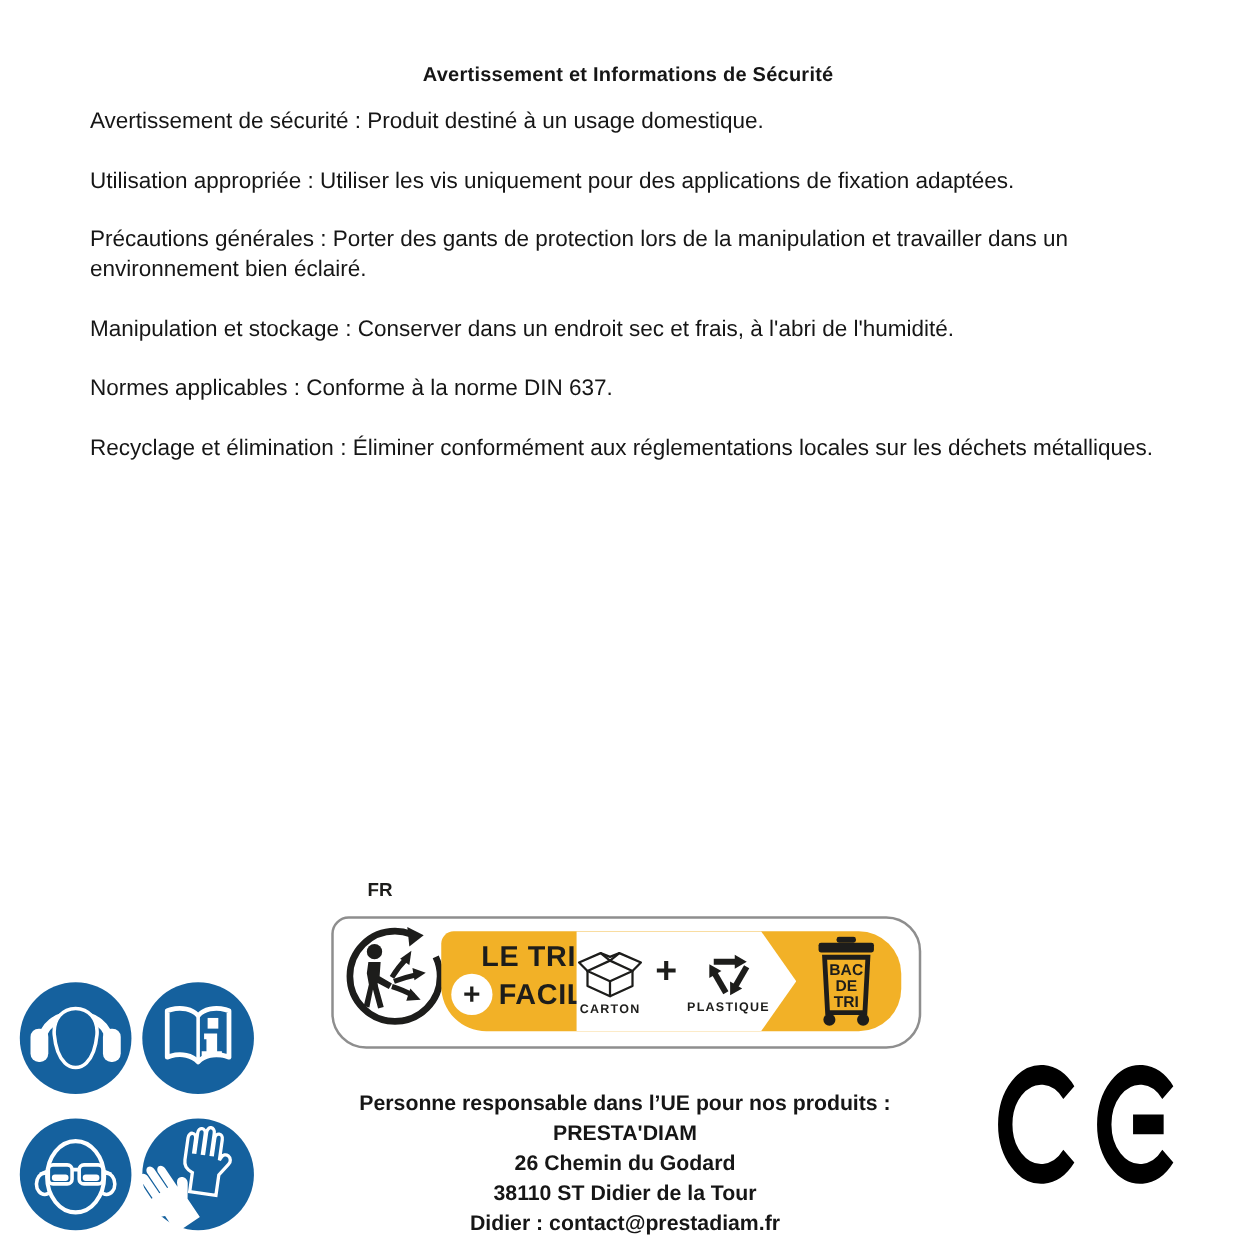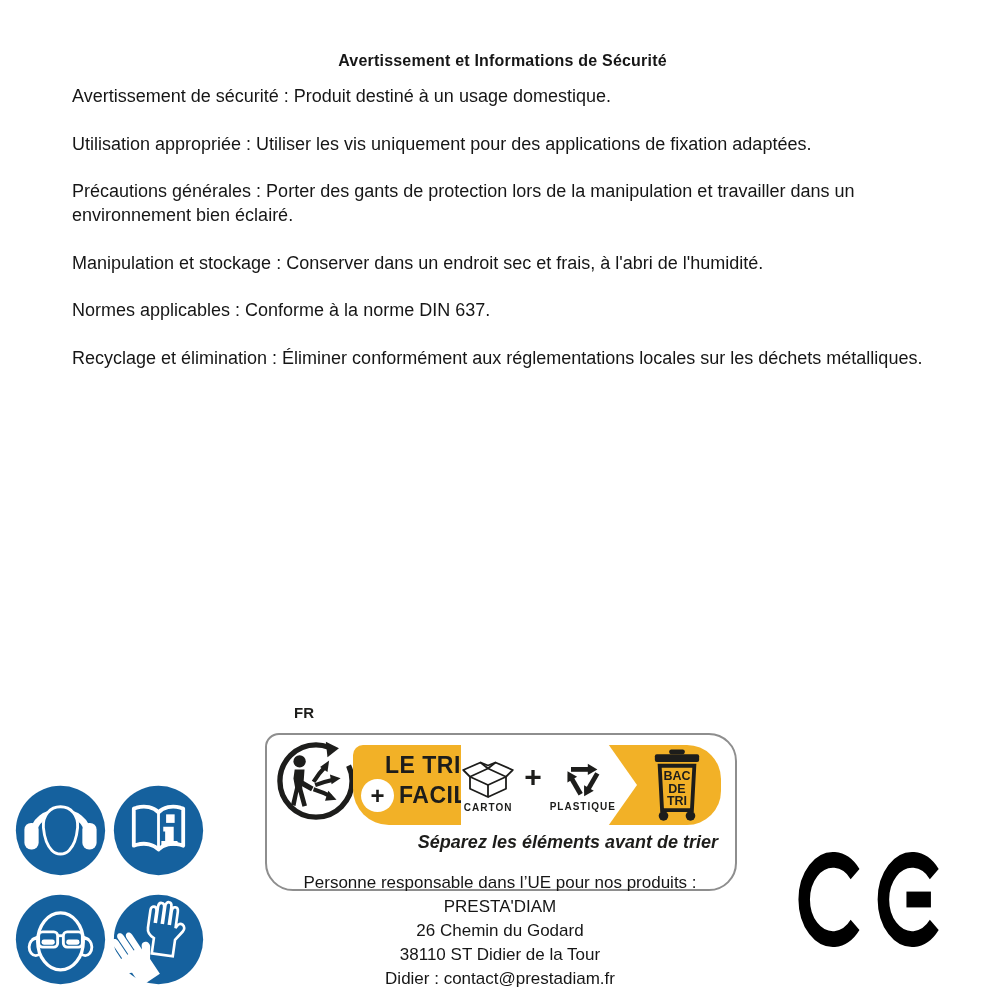--- a/index.html
+++ b/index.html
@@ -26,21 +26,21 @@
   .sicon{width:95px;height:95px;}
   .sicon svg{width:95px;height:95px;display:block;}
   .f-blue{fill:var(--mandatory-blue);}
   .f-white{fill:#fff;}
   .f-ink{fill:var(--ink);}
   .s-ink{stroke:var(--ink);fill:none;}
   .s-white{stroke:#fff;fill:none;}
 
   
   .fr-label{position:absolute;left:270px;top:704px;font-size:15px;font-weight:bold;color:var(--ink);margin-left:24px;}
-  .tri-box{position:absolute;left:265px;top:733px;width:472px;height:158px;
+  .tri-box{position:absolute;left:265px;top:733px;width:472px;height:106px;
     background:#fff;border:2px solid var(--border-gray);
     border-radius:14px 28px 28px 28px;box-sizing:border-box;}
   .triman{position:absolute;left:8px;top:4px;width:82px;height:84px;}
   .triman svg{width:82px;height:84px;display:block;}
 
   .banner{position:absolute;left:86px;top:10px;width:368px;height:80px;
     background:var(--tri-yellow);border-radius:10px 34px 34px 36px;}
   .brand{position:absolute;left:8px;top:8px;color:var(--ink);}
   .brand-line1{margin-left:24px;font-size:23px;font-weight:bold;letter-spacing:.5px;line-height:24px;}
   .brand-row2{display:flex;align-items:center;gap:5px;margin-top:2px;}
@@ -59,21 +59,21 @@
 
   .bin{position:absolute;left:298px;top:4px;width:52px;height:74px;}
   .bin svg{width:52px;height:74px;display:block;}
   .bin-text{font-family:"Liberation Sans", sans-serif;font-size:13px;font-weight:bold;}
 
   .tagline{position:absolute;right:17px;top:97px;font-size:18px;font-style:italic;
     font-weight:bold;color:var(--ink);}
 
   
   .address{position:absolute;left:240px;top:871px;width:520px;text-align:center;
-    font-size:17px;font-weight:normal;line-height:24px;color:#161616;}
+    font-size:17px;font-weight:bold;line-height:24px;color:#161616;}
   .address div{white-space:nowrap;}
 
   
   .ce{position:absolute;left:797px;top:847px;}
   .ce svg{display:block;}
 </style>
 </head>
 <body>
 
 <div class="sheet-title">Avertissement et Informations de Sécurité</div>
@@ -198,21 +198,20 @@
         <path class="s-ink" stroke-width="4" d="M9 17 L45 17 L42.5 63 L11.5 63 Z"></path>
         <circle class="f-ink" cx="13" cy="69" r="5"></circle>
         <circle class="f-ink" cx="41" cy="69" r="5"></circle>
         <text class="f-ink bin-text" x="27" y="32" text-anchor="middle">BAC</text>
         <text class="f-ink bin-text" x="27" y="45" text-anchor="middle">DE</text>
         <text class="f-ink bin-text" x="27" y="58" text-anchor="middle">TRI</text>
       </svg>
     </div>
   </div>
 
-  <div class="tagline">Séparez les éléments avant de trier</div>
 </div>
 
 <div class="address">
   <div>Personne responsable dans l’UE pour nos produits :</div>
   <div>PRESTA'DIAM</div>
   <div>26 Chemin du Godard</div>
   <div>38110 ST Didier de la Tour</div>
   <div>Didier : contact@prestadiam.fr</div>
 </div>
 

